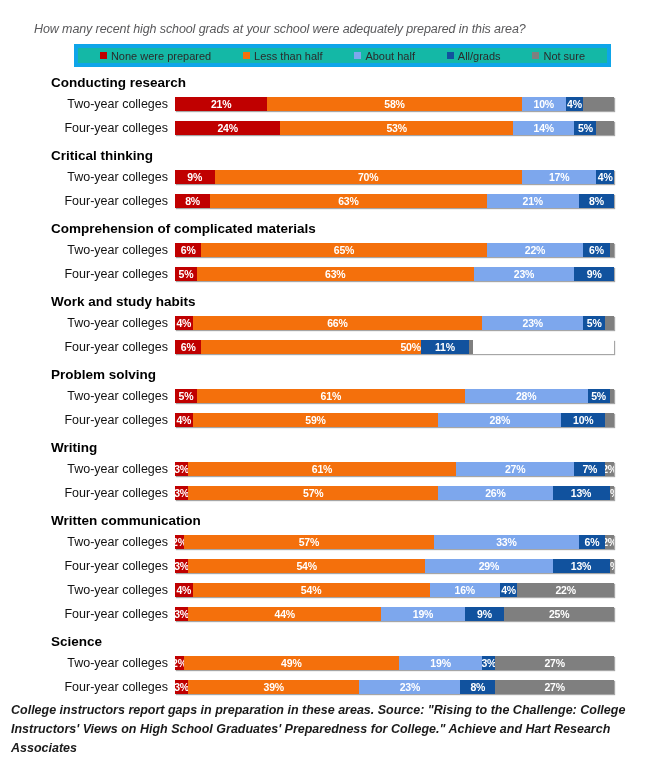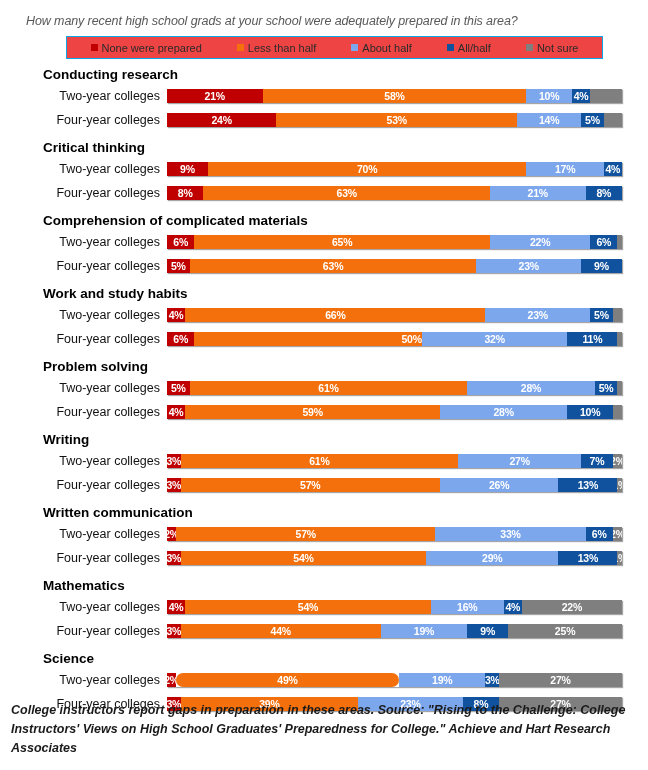--- a/index.html
+++ b/index.html
@@ -13,39 +13,39 @@
     font-family: "Liberation Sans", sans-serif;
     overflow: hidden;
     position: relative;
   }
 
   #page {
     width: 648px;
     height: 770px;
     position: relative;
     box-sizing: border-box;
-    padding: 0;
+    padding: 8px;
   }
 
   
   .question {
     font-style: italic;
     font-size: 12.5px;
     color: #58585a;
     padding: 14px 0 0 26px;
     letter-spacing: -0.1px;
     white-space: nowrap;
   }
 
   
   .legend-wrap {
     margin: 8px 0 0 66px;
     width: 537px;
-    border: 1px solid #0ea5e9;
-    background: #ef4444;
+    border: 4px solid #0ea5e9;
+    background: #14b8a6;
     box-sizing: border-box;
     height: 23px;
     display: flex;
     align-items: center;
     justify-content: space-around;
     padding: 0 6px;
   }
   .legend-item {
     display: flex;
     align-items: center;
@@ -155,21 +155,21 @@
       <div class="legend-item">
         <span class="legend-swatch" style="background: rgb(244, 112, 12);"></span>
         <span class="legend-label">Less than half</span>
       </div>
       <div class="legend-item">
         <span class="legend-swatch" style="background: rgb(125, 167, 237);"></span>
         <span class="legend-label">About half</span>
       </div>
       <div class="legend-item">
         <span class="legend-swatch" style="background: rgb(17, 82, 158);"></span>
-        <span class="legend-label">All/half</span>
+        <span class="legend-label">All/grads</span>
       </div>
       <div class="legend-item">
         <span class="legend-swatch" style="background: rgb(127, 127, 127);"></span>
         <span class="legend-label">Not sure</span>
       </div>
     </div>
 
   <div class="chart" id="chart">
       <div class="group">
         <div class="group-title">Conducting research</div>
@@ -307,23 +307,20 @@
         </div>
         <div class="row">
           <div class="row-label">Four-year colleges</div>
           <div class="bar">
             <div class="seg s0" style="width: 6%;">
               <span class="lbl">6%</span>
             </div>
             <div class="seg s1" style="width: 50%; justify-content: flex-end;">
               <span class="lbl">50%</span>
             </div>
-            <div class="seg s2" style="width: 32%;">
-              <span class="lbl">32%</span>
-            </div>
             <div class="seg s3" style="width: 11%;">
               <span class="lbl">11%</span>
             </div>
             <div class="seg s4 nolabel" style="width: 1%;"></div>
           </div>
         </div>
       </div>
       <div class="group sp">
         <div class="group-title">Problem solving</div>
         <div class="row">
@@ -443,21 +440,20 @@
             <div class="seg s3" style="width: 13%;">
               <span class="lbl">13%</span>
             </div>
             <div class="seg s4" style="width: 1%;">
               <span class="lbl">1%</span>
             </div>
           </div>
         </div>
       </div>
       <div class="group sp">
-        <div class="group-title">Mathematics</div>
         <div class="row">
           <div class="row-label">Two-year colleges</div>
           <div class="bar">
             <div class="seg s0" style="width: 4%;">
               <span class="lbl">4%</span>
             </div>
             <div class="seg s1" style="width: 54%;">
               <span class="lbl">54%</span>
             </div>
             <div class="seg s2" style="width: 16%;">
@@ -493,21 +489,21 @@
         </div>
       </div>
       <div class="group sp">
         <div class="group-title">Science</div>
         <div class="row">
           <div class="row-label">Two-year colleges</div>
           <div class="bar">
             <div class="seg s0" style="width: 2%;">
               <span class="lbl">2%</span>
             </div>
-            <div class="seg s1" style="width: 49%; border-radius: 8px;">
+            <div class="seg s1" style="width: 49%;">
               <span class="lbl">49%</span>
             </div>
             <div class="seg s2" style="width: 19%;">
               <span class="lbl">19%</span>
             </div>
             <div class="seg s3" style="width: 3%;">
               <span class="lbl">3%</span>
             </div>
             <div class="seg s4" style="width: 27%;">
               <span class="lbl">27%</span>

